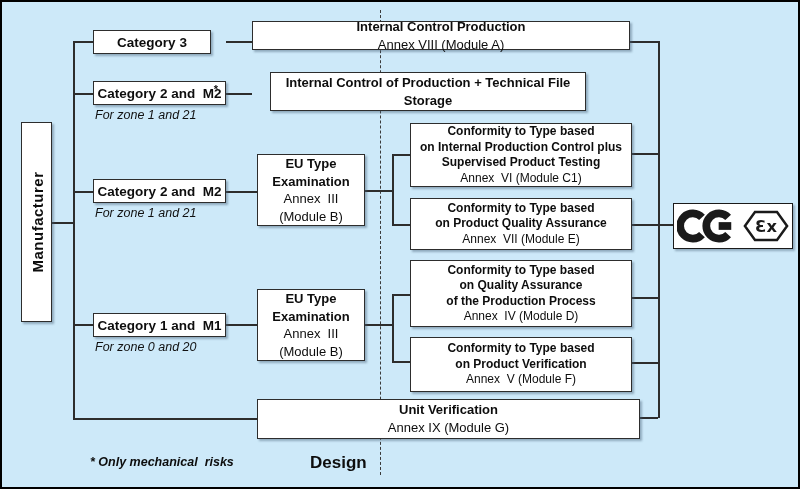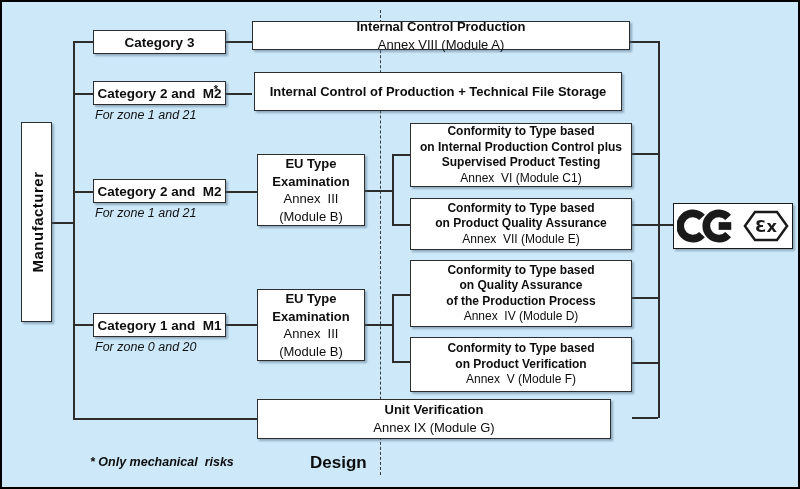--- a/index.html
+++ b/index.html
@@ -98,21 +98,21 @@
   <div class="ln h" style="left:630px;top:151px;width:26px;"></div>
   <div class="ln h" style="left:630px;top:222px;width:41px;"></div>
   <div class="ln h" style="left:630px;top:295px;width:26px;"></div>
   <div class="ln h" style="left:630px;top:360px;width:26px;"></div>
   <div class="ln h" style="left:630px;top:415px;width:26px;"></div>
 
   <div class="box" style="left:19px;top:120px;width:31px;height:200px;">
     <span class="vlabel">Manufacturer</span>
   </div>
 
-  <div class="box catbox" style="left:91px;top:28px;width:133px;height:24px;justify-content:center;">
+  <div class="box catbox" style="left:91px;top:28px;width:118px;height:24px;justify-content:center;">
     <span class="t">Category 3</span>
   </div>
   <div class="zone" style="left:93px;top:54px;margin-top:32px;">For zone 2 and 22</div>
 
   <div class="box catbox" style="left:91px;top:79px;width:133px;height:24px;">
     <span class="t">Category 2 and  M2</span>
     <span class="mark">*</span>
   </div>
   <div class="zone" style="left:93px;top:106px;">For zone 1 and 21</div>
 
@@ -137,21 +137,21 @@
 Examination</div>
     <div class="a">Annex  III
 (Module B)</div>
   </div>
 
   <div class="box widebox" style="left:250px;top:19px;width:378px;height:29px;">
     <div class="t">Internal Control Production</div>
     <div class="a">Annex VIII (Module A)</div>
   </div>
 
-  <div class="box widebox" style="left:252px;top:70px;width:368px;height:39px;justify-content:center;">
+  <div class="box widebox" style="left:268px;top:70px;width:316px;height:39px;justify-content:center;">
     <div class="t">Internal Control of Production + Technical File Storage</div>
   </div>
 
   <div class="box confbox" style="left:408px;top:121px;width:222px;height:64px;">
     <div class="t">Conformity to Type based
 on Internal Production Control plus
 Supervised Product Testing</div>
     <div class="a">Annex  VI (Module C1)</div>
   </div>
 
@@ -167,21 +167,21 @@
 of the Production Process</div>
     <div class="a">Annex  IV (Module D)</div>
   </div>
 
   <div class="box confbox" style="left:408px;top:335px;width:222px;height:55px;">
     <div class="t">Conformity to Type based
 on Product Verification</div>
     <div class="a">Annex  V (Module F)</div>
   </div>
 
-  <div class="box uvbox" style="left:255px;top:397px;width:354px;height:40px;">
+  <div class="box uvbox" style="left:255px;top:397px;width:383px;height:40px;">
     <div class="t">Unit Verification</div>
     <div class="a">Annex IX (Module G)</div>
   </div>
 
   <div class="cebox">
     <svg width="62" height="36" viewBox="0 0 64 36" role="img" aria-label="CE">
       <path d="M 25.8 9.2 A 13 13 0 1 0 25.8 26.8" fill="none" stroke="#1a1a1a" stroke-width="8"></path>
       <path d="M 52.8 9.2 A 13 13 0 1 0 52.8 26.8" fill="none" stroke="#1a1a1a" stroke-width="8"></path>
       <path d="M 43 18 L 56 18" fill="none" stroke="#1a1a1a" stroke-width="8"></path>
     </svg>

